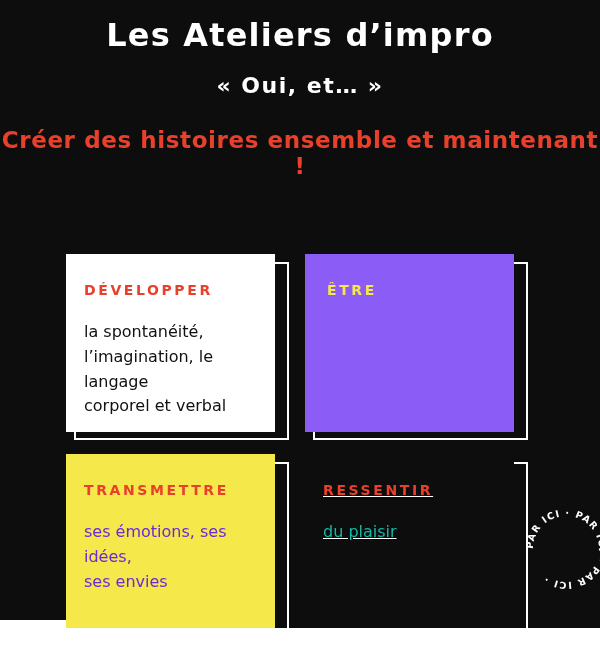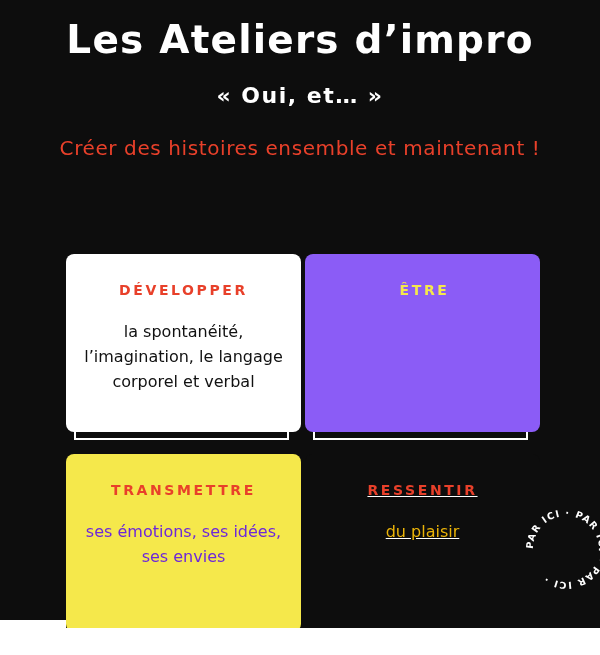--- a/index.html
+++ b/index.html
@@ -19,34 +19,34 @@
 
   
   .header {
     padding-top: 14px;
     text-align: center;
   }
   .title-line {
     font-family: "DejaVu Sans", sans-serif;
     font-weight: bold;
     color: #ffffff;
-    font-size: 39px;
+    font-size: 32px;
     letter-spacing: 1.2px;
     line-height: 1.35;
   }
   .title-line-2 {
     color: #ffffff;
     font-size: 22px;
     letter-spacing: 1.5px;
     margin-top: 14px;
   }
   .subtitle {
     color: #e8402a;
-    font-weight: normal;
-    font-size: 20px;
+    font-weight: bold;
+    font-size: 23px;
     letter-spacing: 0.6px;
     margin-top: 26px;
   }
 
   
   .grid {
     position: absolute;
     left: 66px;
     top: 254px;
     width: 470px;
@@ -67,25 +67,24 @@
     top: 8px;
     width: 215px;
     height: 178px;
     border: 2px solid #ffffff;
     background: transparent;
   }
   .card {
     position: absolute;
     left: 0;
     top: 0;
-    width: 235px;
+    width: 209px;
     height: 178px;
     padding: 28px 18px 16px 18px;
-    text-align: center;
-    border-radius: 8px;
+    text-align: left;
   }
   .card-white { background: #ffffff; }
   .card-red   { background: #8b5cf6; padding-left: 22px; }
   .card-yellow{ background: #f5e84b; }
   .card-black { background: #0d0d0d; text-decoration: underline; }
 
   .card-title {
     font-weight: bold;
     font-size: 14px;
     letter-spacing: 2.6px;
@@ -96,21 +95,21 @@
   .card-yellow .card-title { color: #e8402a; }
   .card-black .card-title  { color: #e8402a; }
 
   .card-body {
     font-size: 16px;
     line-height: 1.55;
   }
   .card-white .card-body  { color: #111111; }
   .card-red .card-body    { color: #ffffff; }
   .card-yellow .card-body { color: #6d28d9; }
-  .card-black .card-body  { color: #eab308; }
+  .card-black .card-body  { color: #14b8a6; }
 
   
   .stamp {
     position: absolute;
     right: -14px;
     bottom: 58px;
     width: 96px;
     height: 96px;
   }
   .stamp svg { display: block; }

